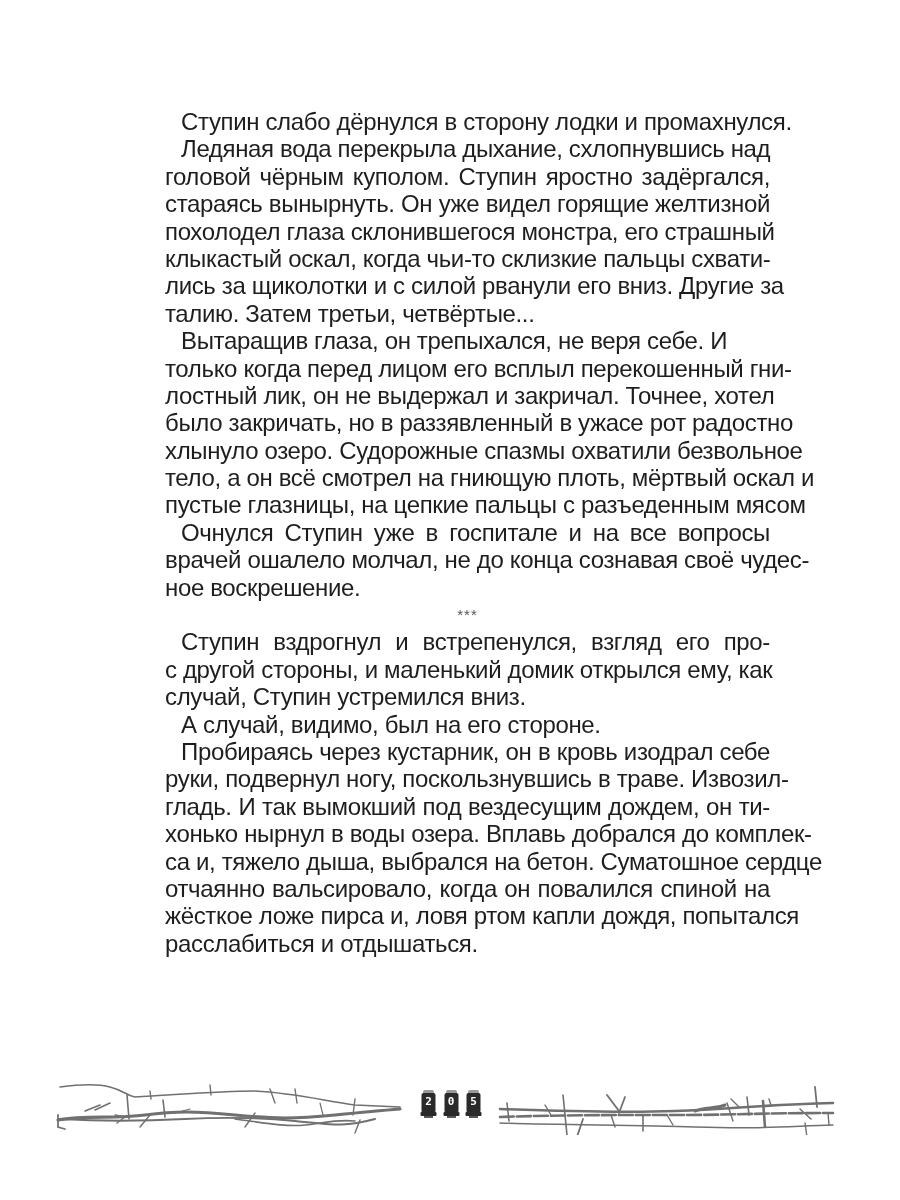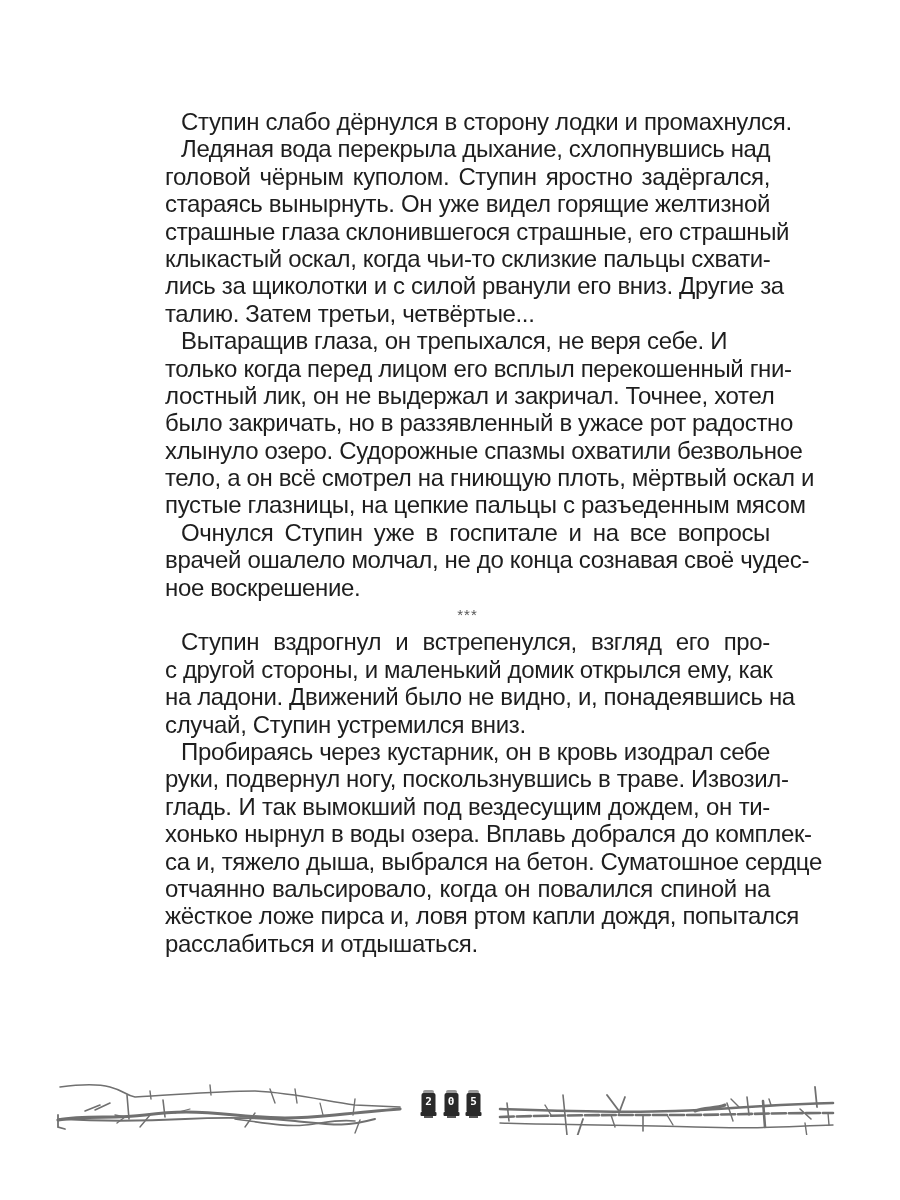--- a/index.html
+++ b/index.html
@@ -91,44 +91,44 @@
 
 <div class="page">
 
   <div class="text-block">
 
     <div class="line indent last">Ступин слабо дёрнулся в сторону лодки и промахнулся.</div>
 
     <div class="line indent">Ледяная вода перекрыла дыхание, схлопнувшись над</div>
     <div class="line">головой чёрным куполом. Ступин яростно задёргался,</div>
     <div class="line">стараясь вынырнуть. Он уже видел горящие желтизной</div>
-    <div class="line">страшные глаза склонившегося страшные, его страшный</div>
+    <div class="line">похолодел глаза склонившегося монстра, его страшный</div>
     <div class="line">клыкастый оскал, когда чьи-то склизкие пальцы схвати-</div>
     <div class="line">лись за щиколотки и с силой рванули его вниз. Другие за</div>
     <div class="line last">талию. Затем третьи, четвёртые...</div>
 
     <div class="line indent last">Вытаращив глаза, он трепыхался, не веря себе. И</div>
     <div class="line">только когда перед лицом его всплыл перекошенный гни-</div>
     <div class="line">лостный лик, он не выдержал и закричал. Точнее, хотел</div>
     <div class="line">было закричать, но в раззявленный в ужасе рот радостно</div>
     <div class="line">хлынуло озеро. Судорожные спазмы охватили безвольное</div>
     <div class="line">тело, а он всё смотрел на гниющую плоть, мёртвый оскал и</div>
     <div class="line">пустые глазницы, на цепкие пальцы с разъеденным мясом</div>
 
     <div class="line indent">Очнулся Ступин уже в госпитале и на все вопросы</div>
     <div class="line">врачей ошалело молчал, не до конца сознавая своё чудес-</div>
     <div class="line last">ное воскрешение.</div>
 
     <div class="line sep">***</div>
 
     <div class="line indent">Ступин вздрогнул и встрепенулся, взгляд его про-</div>
     <div class="line">с другой стороны, и маленький домик открылся ему, как</div>
-    <div class="line">на ладони. Движений было не видно, и, понадеявшись на</div>
     <div class="line last">случай, Ступин устремился вниз.</div>
 
+    <div class="line indent last">А случай, видимо, был на его стороне.</div>
 
     <div class="line indent">Пробираясь через кустарник, он в кровь изодрал себе</div>
     <div class="line">руки, подвернул ногу, поскользнувшись в траве. Извозил-</div>
     <div class="line">гладь. И так вымокший под вездесущим дождем, он ти-</div>
     <div class="line">хонько нырнул в воды озера. Вплавь добрался до комплек-</div>
     <div class="line">са и, тяжело дыша, выбрался на бетон. Суматошное сердце</div>
     <div class="line">отчаянно вальсировало, когда он повалился спиной на</div>
     <div class="line">жёсткое ложе пирса и, ловя ртом капли дождя, попытался</div>
     <div class="line last">расслабиться и отдышаться.</div>
   </div>

